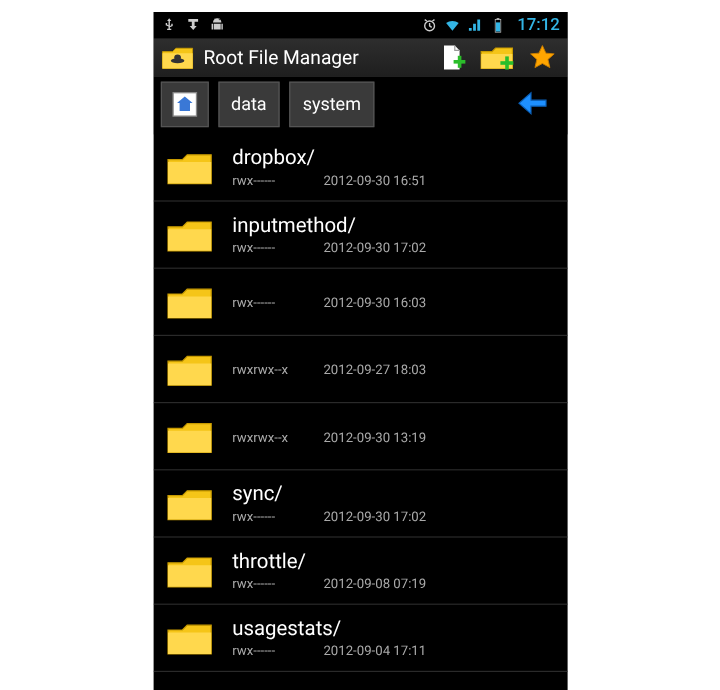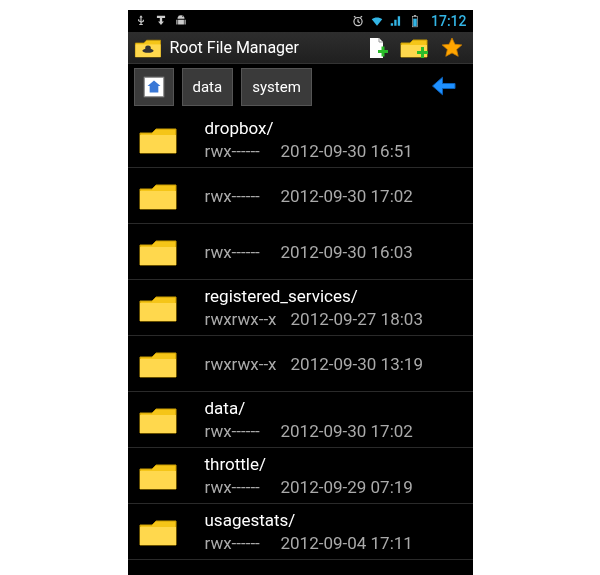--- a/index.html
+++ b/index.html
@@ -84,26 +84,26 @@
   .navbar .navspacer { flex: 1; }
   .back-arrow { width: 36px; height: 36px; display:flex; align-items:center; justify-content:center; margin-right:4px;}
   
   .list { }
   .row {
     display: flex;
     align-items: center;
     height: 56px;
     border-bottom: 1px solid #2a2a2a;
     padding: 0 10px;
-    gap: 27px;
+    gap: 16px;
   }
   .row .folder-icon { width: 40px; height: 34px; flex-shrink: 0; }
   .row .meta { display: flex; flex-direction: column; justify-content: center; line-height: 1.2; }
   .row .name { font-size: 17px; color: #fff; }
-  .row .sub { font-size: 17px; color: #aaa; display: flex; gap: 14px; margin-top: 2px;}
+  .row .sub { font-size: 11px; color: #aaa; display: flex; gap: 14px; margin-top: 2px;}
   .row .perm { min-width: 62px; }
 </style>
 </head>
 <body>
 
 <div class="phone">
 
   <div class="statusbar">
     <div class="left-icons">
       <span class="ico">
@@ -219,20 +219,21 @@
             <span>2012-09-30 16:51</span>
           </div>
       </div>
     </div>
     <div class="row">
       <span class="folder-icon"><svg viewBox="0 0 40 32">
             <path d="M2 10 L14 10 L18 6 L38 6 L38 30 L2 30 Z" fill="#f5c518" stroke="#c79a00"></path>
             <path d="M2 12 L38 12 L38 30 L2 30 Z" fill="#ffd84d"></path>
           </svg></span>
       <div class="meta">
+        <div class="name">inputmethod/</div>
         <div class="sub">
             <span class="perm">rwx------</span>
             <span>2012-09-30 17:02</span>
           </div>
       </div>
     </div>
     <div class="row">
       <span class="folder-icon"><svg viewBox="0 0 40 32">
             <path d="M2 10 L14 10 L18 6 L38 6 L38 30 L2 30 Z" fill="#f5c518" stroke="#c79a00"></path>
             <path d="M2 12 L38 12 L38 30 L2 30 Z" fill="#ffd84d"></path>
@@ -243,21 +244,20 @@
             <span>2012-09-30 16:03</span>
           </div>
       </div>
     </div>
     <div class="row">
       <span class="folder-icon"><svg viewBox="0 0 40 32">
             <path d="M2 10 L14 10 L18 6 L38 6 L38 30 L2 30 Z" fill="#f5c518" stroke="#c79a00"></path>
             <path d="M2 12 L38 12 L38 30 L2 30 Z" fill="#ffd84d"></path>
           </svg></span>
       <div class="meta">
-        <div class="name">registered_services/</div>
         <div class="sub">
             <span class="perm">rwxrwx--x</span>
             <span>2012-09-27 18:03</span>
           </div>
       </div>
     </div>
     <div class="row">
       <span class="folder-icon"><svg viewBox="0 0 40 32">
             <path d="M2 10 L14 10 L18 6 L38 6 L38 30 L2 30 Z" fill="#f5c518" stroke="#c79a00"></path>
             <path d="M2 12 L38 12 L38 30 L2 30 Z" fill="#ffd84d"></path>
@@ -268,37 +268,37 @@
             <span>2012-09-30 13:19</span>
           </div>
       </div>
     </div>
     <div class="row">
       <span class="folder-icon"><svg viewBox="0 0 40 32">
             <path d="M2 10 L14 10 L18 6 L38 6 L38 30 L2 30 Z" fill="#f5c518" stroke="#c79a00"></path>
             <path d="M2 12 L38 12 L38 30 L2 30 Z" fill="#ffd84d"></path>
           </svg></span>
       <div class="meta">
-        <div class="name">data/</div>
+        <div class="name">sync/</div>
         <div class="sub">
             <span class="perm">rwx------</span>
             <span>2012-09-30 17:02</span>
           </div>
       </div>
     </div>
     <div class="row">
       <span class="folder-icon"><svg viewBox="0 0 40 32">
             <path d="M2 10 L14 10 L18 6 L38 6 L38 30 L2 30 Z" fill="#f5c518" stroke="#c79a00"></path>
             <path d="M2 12 L38 12 L38 30 L2 30 Z" fill="#ffd84d"></path>
           </svg></span>
       <div class="meta">
         <div class="name">throttle/</div>
         <div class="sub">
             <span class="perm">rwx------</span>
-            <span>2012-09-29 07:19</span>
+            <span>2012-09-08 07:19</span>
           </div>
       </div>
     </div>
     <div class="row">
       <span class="folder-icon"><svg viewBox="0 0 40 32">
             <path d="M2 10 L14 10 L18 6 L38 6 L38 30 L2 30 Z" fill="#f5c518" stroke="#c79a00"></path>
             <path d="M2 12 L38 12 L38 30 L2 30 Z" fill="#ffd84d"></path>
           </svg></span>
       <div class="meta">
         <div class="name">usagestats/</div>

